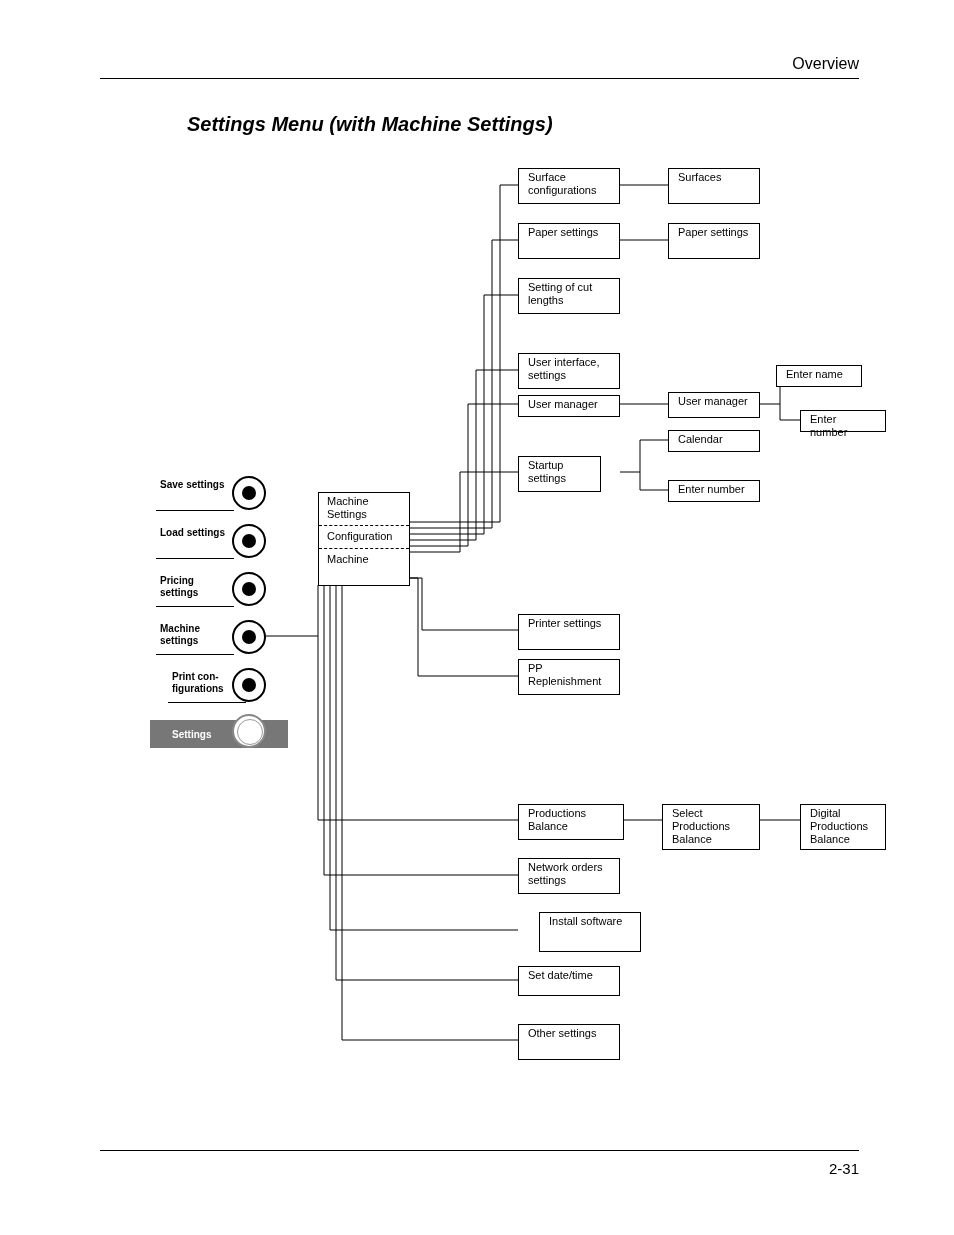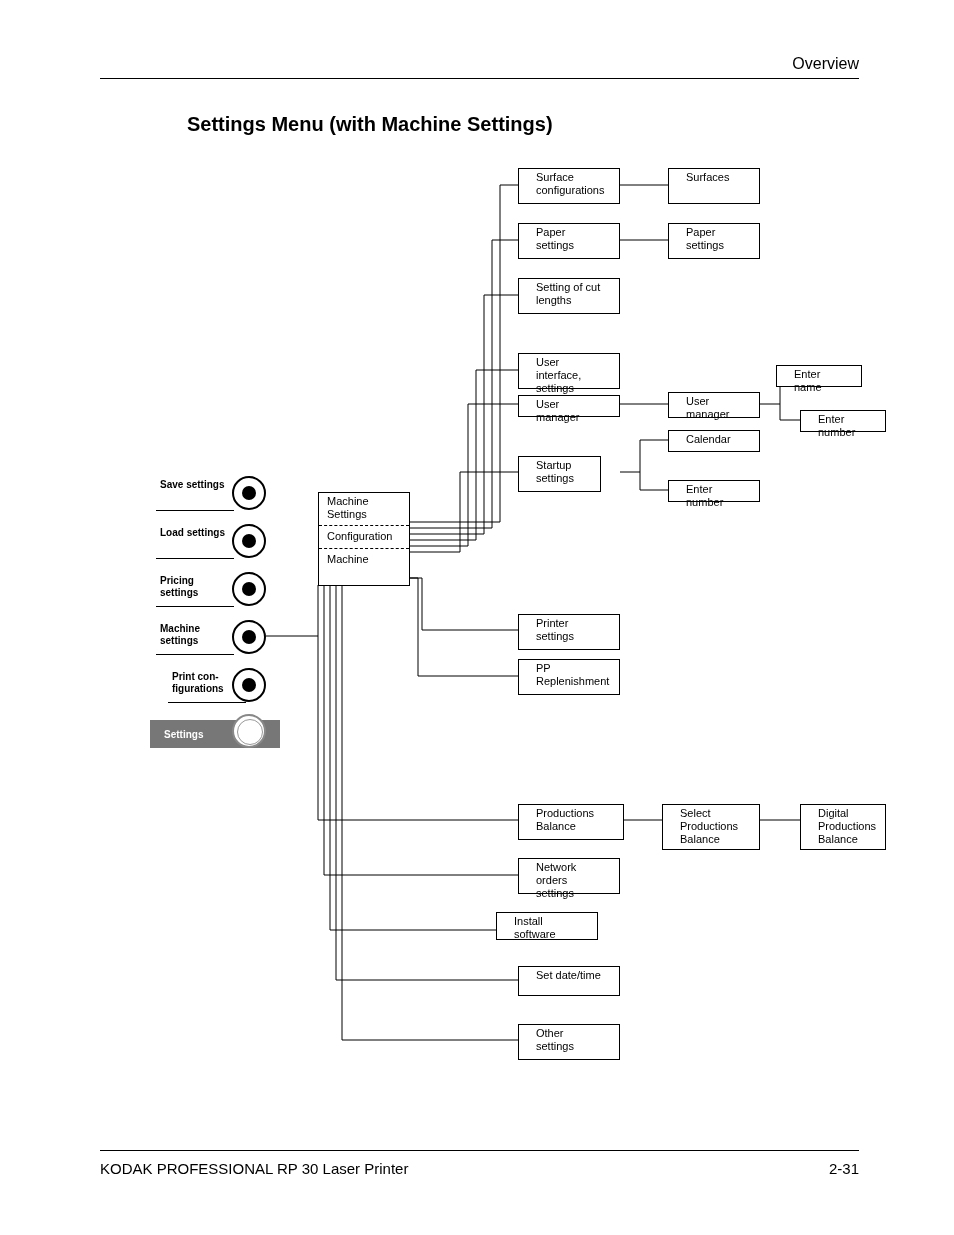--- a/index.html
+++ b/index.html
@@ -1,29 +1,29 @@
 <!DOCTYPE html>
 <html><head>
 <meta charset="utf-8">
 <style>
   html,body{margin:0;padding:0;background:#fff;font-family:Arial,Helvetica,sans-serif;color:#000;}
   .page{position:relative;width:954px;height:1235px;margin:0 auto;background:#fff;}
   .hdr{position:absolute;left:100px;right:95px;top:55px;text-align:right;font-size:16px;}
   .hdr-rule{position:absolute;left:100px;right:95px;top:78px;height:0;border-top:1.5px solid #000;}
-  .title{position:absolute;left:187px;top:113px;font-size:20px;font-weight:bold;}
+  .title{position:absolute;left:187px;top:113px;font-size:20px;font-weight:bold;font-style:italic;}
   .ftr-rule{position:absolute;left:100px;right:95px;top:1150px;height:0;border-top:1.5px solid #000;}
   .ftr-l{position:absolute;left:100px;top:1160px;font-size:15px;}
   .ftr-r{position:absolute;right:95px;top:1160px;font-size:15px;text-align:right;}
   .menu-item{position:absolute;width:70px;height:30px;font-size:10px;font-weight:bold;padding:2px 4px;line-height:12px;}
   .menu-item::after{content:"";position:absolute;left:0;right:0;bottom:0;border-bottom:1px solid #000;}
-  .settings-tab{position:absolute;left:150px;top:720px;width:116px;height:28px;background:#777;color:#fff;font-size:10px;font-weight:bold;display:flex;align-items:center;padding-left:14px;}
+  .settings-tab{position:absolute;left:150px;top:720px;width:116px;height:28px;background:#777;color:#fff;font-size:10px;font-weight:bold;display:flex;align-items:center;padding-left:22px;}
   .dot{position:absolute;width:30px;height:30px;border:2.5px solid #000;border-radius:50%;background:#fff;}
   .dot::after{content:"";position:absolute;left:50%;top:50%;width:14px;height:14px;margin-left:-7px;margin-top:-7px;background:#000;border-radius:50%;}
   .dot.hollow::after{width:24px;height:24px;margin-left:-12px;margin-top:-12px;background:#fff;border:1px solid #999;border-radius:50%;}
-  .box{position:absolute;border:1px solid #000;font-size:11px;line-height:13px;padding:2px 17px;background:#fff;box-sizing:border-box;}
+  .box{position:absolute;border:1px solid #000;font-size:11px;line-height:13px;padding:2px 9px;background:#fff;box-sizing:border-box;}
   .box.sub{border:none;padding-left:8px;}
   .divider{border:none;border-top:1px dashed #000;margin:2px 0;}
   svg{position:absolute;left:0;top:0;pointer-events:none;}
   svg line{stroke:#000;stroke-width:1;}
 </style>
 </head>
 <body>
 
 <div class="page">
 
@@ -140,31 +140,30 @@
   <div class="box" style="left:518px;top:168px;width:102px;height:36px">Surface configurations</div>
   <div class="box" style="left:518px;top:223px;width:102px;height:36px">Paper settings</div>
   <div class="box" style="left:518px;top:278px;width:102px;height:36px">Setting of cut lengths</div>
   <div class="box" style="left:518px;top:353px;width:102px;height:36px">User interface, settings</div>
   <div class="box" style="left:518px;top:395px;width:102px;height:22px">User manager</div>
   <div class="box" style="left:518px;top:456px;width:83px;height:36px">Startup settings</div>
   <div class="box" style="left:518px;top:614px;width:102px;height:36px">Printer settings</div>
   <div class="box" style="left:518px;top:659px;width:102px;height:36px">PP Replenishment</div>
   <div class="box" style="left:518px;top:804px;width:106px;height:36px">Productions Balance</div>
   <div class="box" style="left:518px;top:858px;width:102px;height:36px">Network orders settings</div>
-  <div class="box" style="left:496px;top:912px;width:102px;height:28px">Install software</div>
+  <div class="box" style="left:539px;top:912px;width:102px;height:40px">Install software</div>
   <div class="box" style="left:518px;top:966px;width:102px;height:30px">Set date/time</div>
   <div class="box" style="left:518px;top:1024px;width:102px;height:36px">Other settings</div>
 
   <div class="box" style="left:668px;top:168px;width:92px;height:36px">Surfaces</div>
   <div class="box" style="left:668px;top:223px;width:92px;height:36px">Paper settings</div>
   <div class="box" style="left:668px;top:392px;width:92px;height:26px">User manager</div>
   <div class="box" style="left:668px;top:430px;width:92px;height:22px">Calendar</div>
   <div class="box" style="left:668px;top:480px;width:92px;height:22px">Enter number</div>
   <div class="box" style="left:662px;top:804px;width:98px;height:46px">Select Productions Balance</div>
 
   <div class="box" style="left:776px;top:365px;width:86px;height:22px">Enter name</div>
   <div class="box" style="left:800px;top:410px;width:86px;height:22px">Enter number</div>
   <div class="box" style="left:800px;top:804px;width:86px;height:46px">Digital Productions Balance</div>
 
   <div class="ftr-rule"></div>
-  <div class="ftr-l">KODAK PROFESSIONAL RP 30 Laser Printer</div>
   <div class="ftr-r">2-31</div>
 </div>
 
 </body></html>

